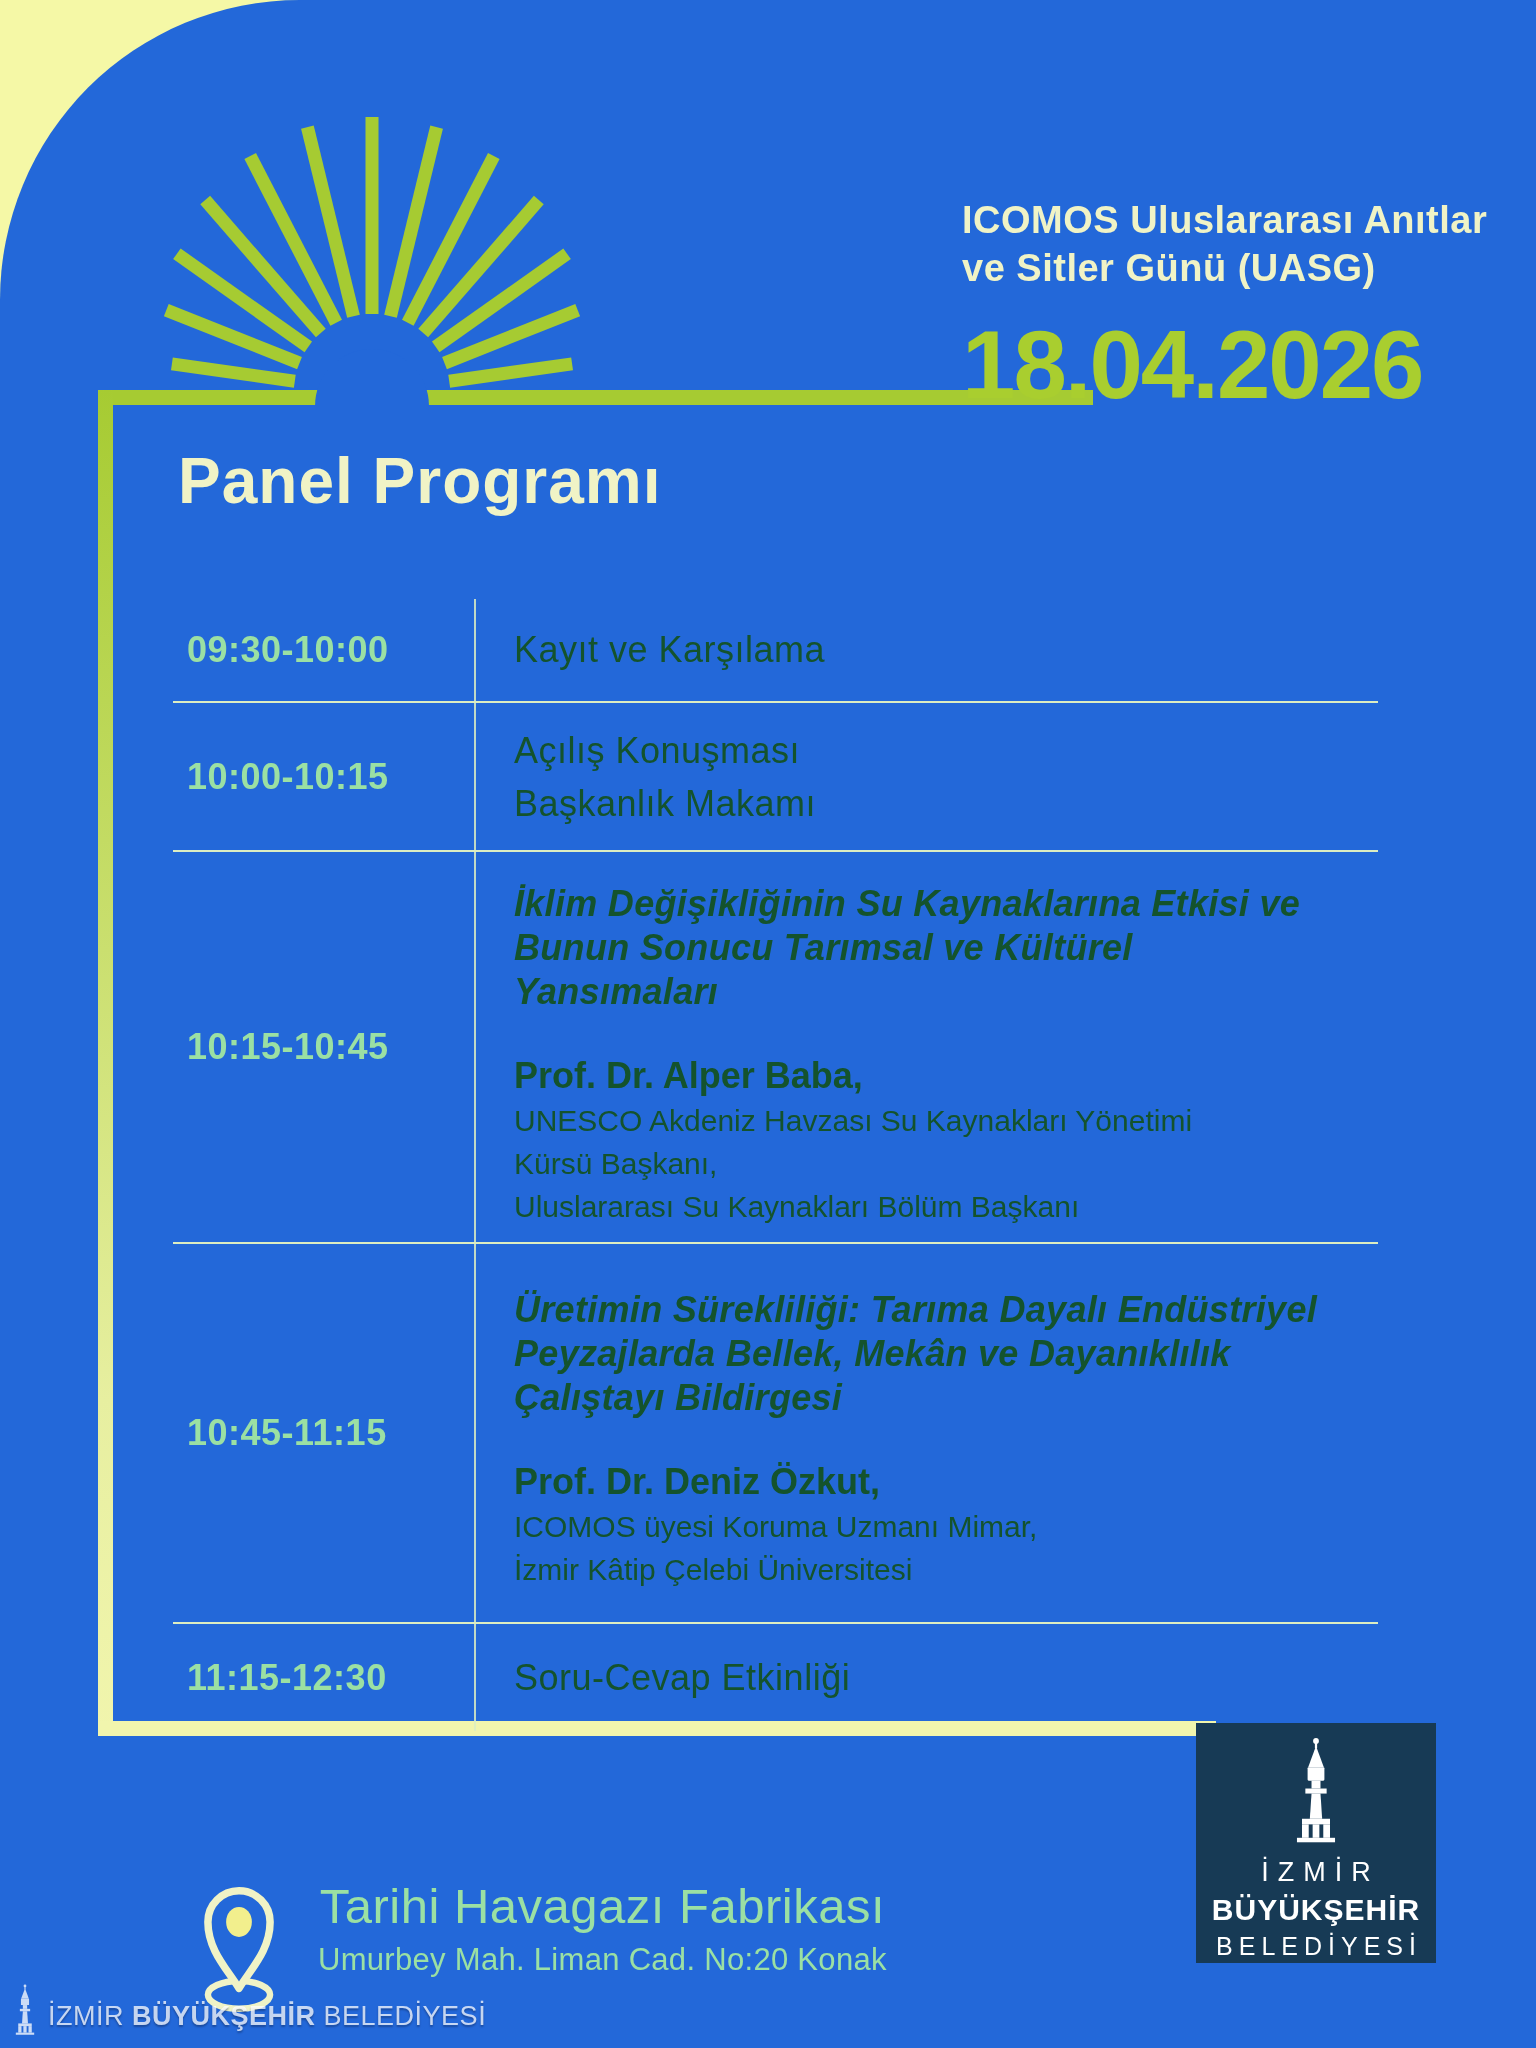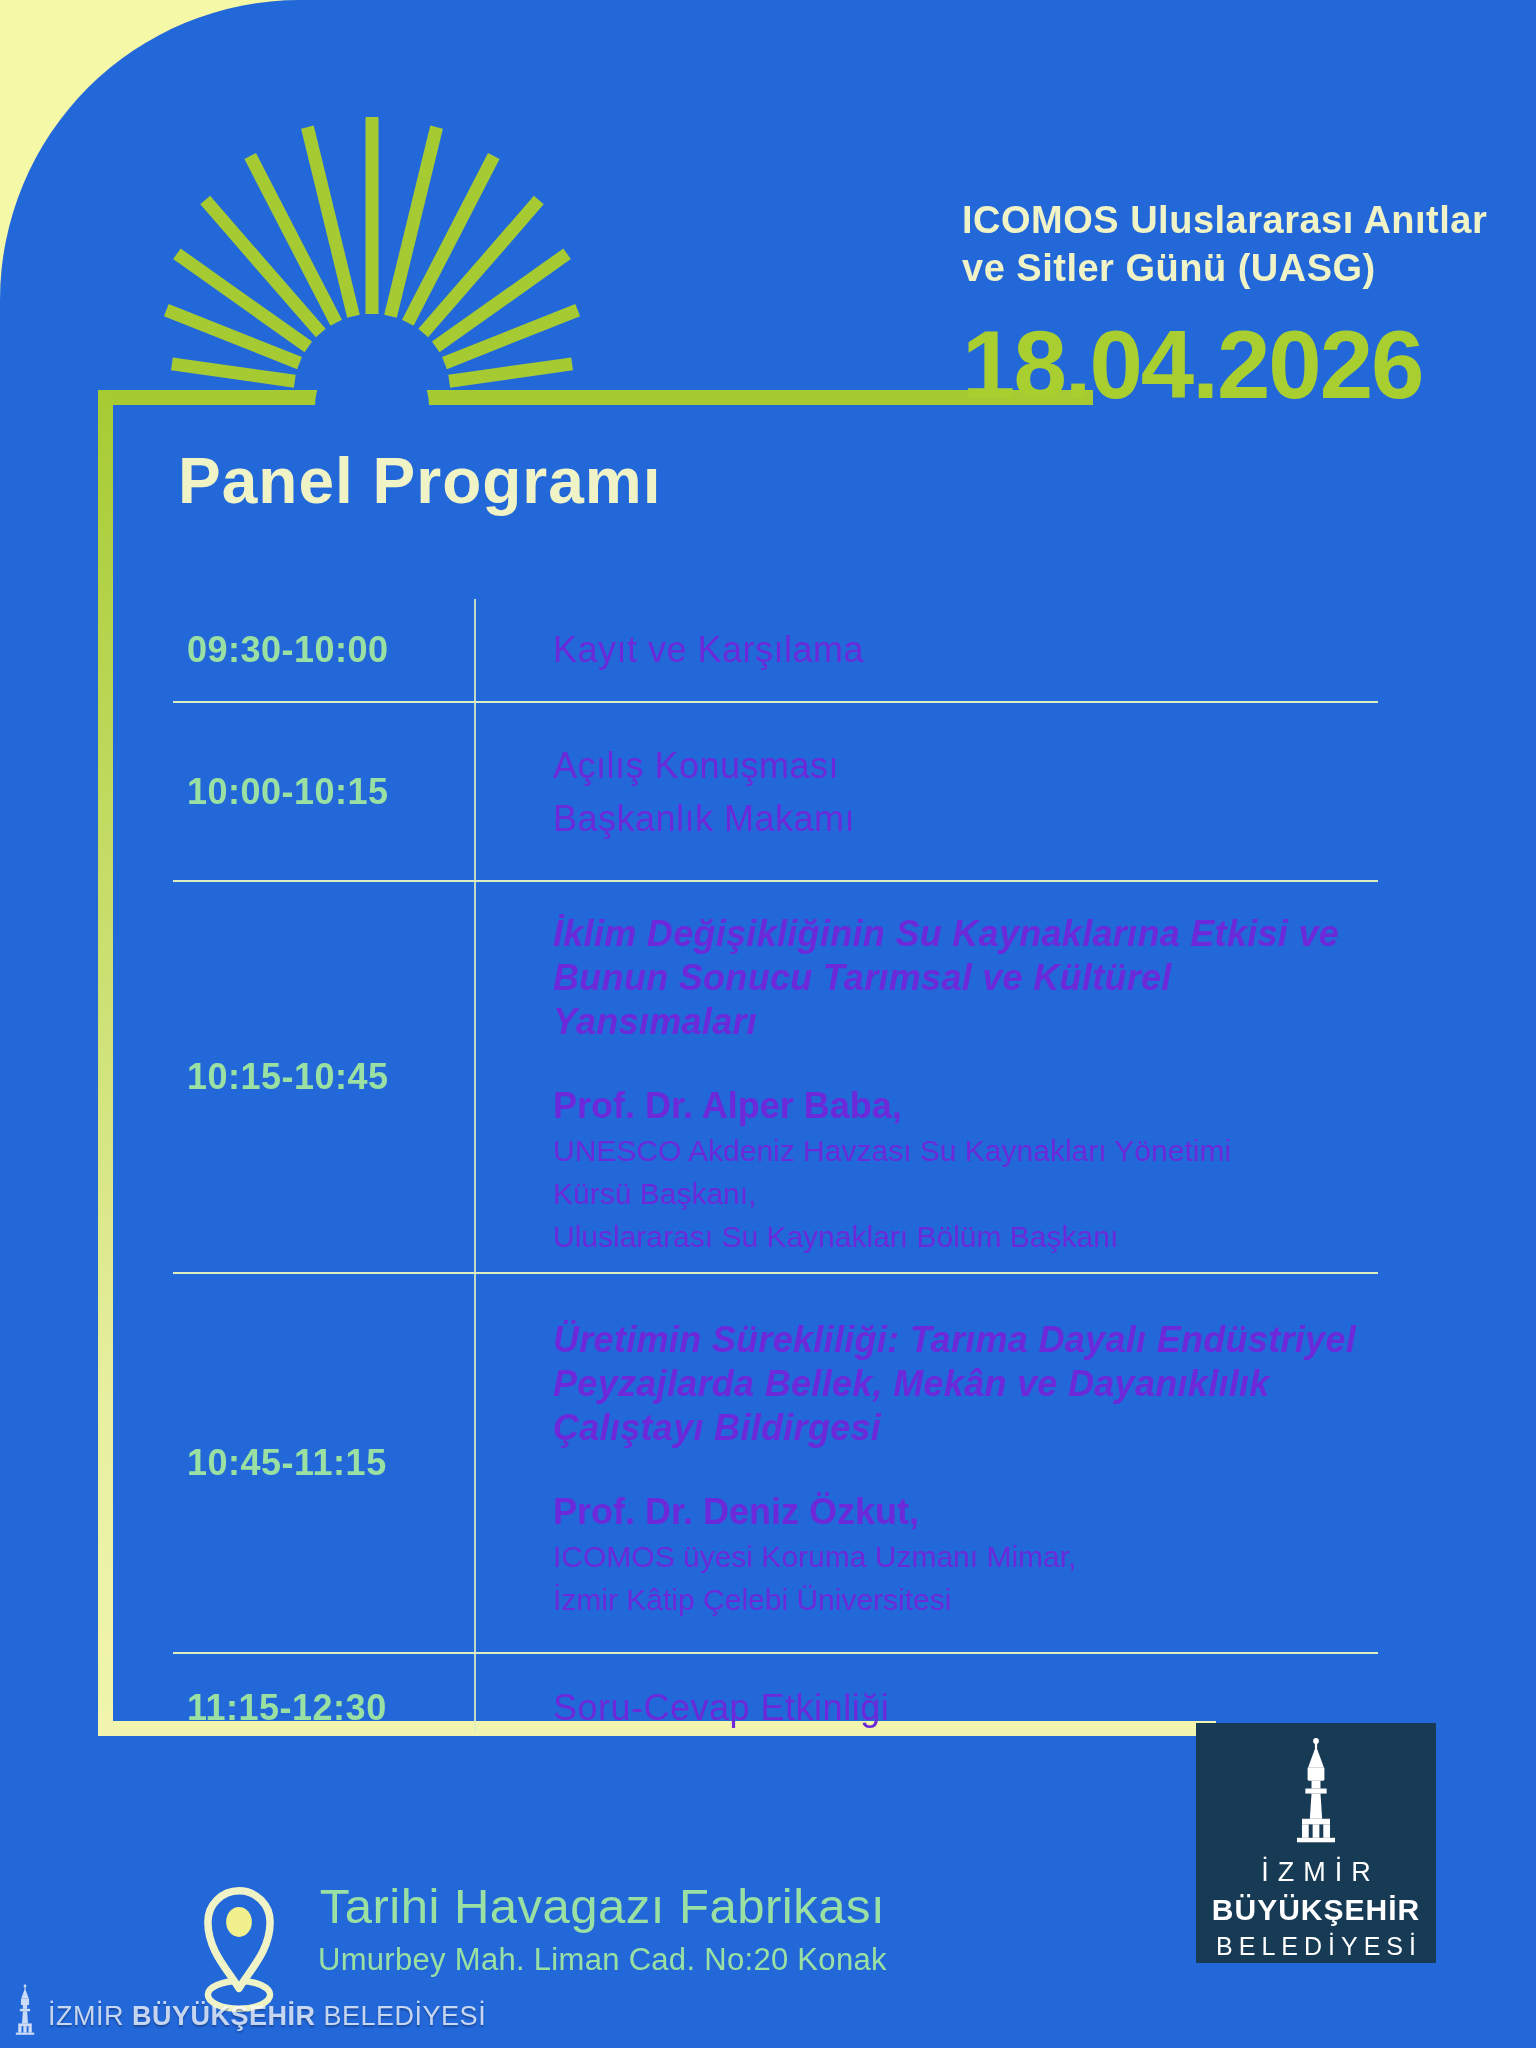--- a/index.html
+++ b/index.html
@@ -19,25 +19,25 @@
   .event-line{color:#f0f3c6;font-size:38px;font-weight:bold;line-height:48px;letter-spacing:.5px;}
   .event-date{color:#a9ce2f;font-size:96px;font-weight:bold;letter-spacing:-2px;margin-top:18px;white-space:nowrap;}
 
   .page-title{position:absolute;left:178px;top:444px;color:#f0f3c6;font-size:64px;font-weight:700;letter-spacing:1px;z-index:3;}
 
   
   .schedule{position:absolute;left:173px;top:599px;width:1205px;height:1132px;z-index:3;}
   .vline{position:absolute;left:301px;top:0;bottom:0;width:2px;background:#dcedc2;opacity:.85;}
   .srow{display:flex;box-sizing:border-box;}
   .srow + .srow{border-top:2px solid #dcedc2;}
-  .r1{height:102px;} .r2{height:179px;} .r3{height:392px;} .r4{height:380px;} .r5{height:109px;}
+  .r1{height:102px;} .r2{height:149px;} .r3{height:392px;} .r4{height:380px;} .r5{height:109px;}
   .tcell{width:301px;display:flex;align-items:center;box-sizing:border-box;padding-left:14px;
          color:#9be0a3;font-size:36px;font-weight:bold;letter-spacing:.5px;}
   .dcell{flex:1;display:flex;flex-direction:column;justify-content:center;box-sizing:border-box;
-         padding-left:79px;color:#6d28d9;}
+         padding-left:40px;color:#14532d;}
   .plain{font-size:36px;letter-spacing:.5px;}
   .two-line{font-size:36px;line-height:53px;letter-spacing:.5px;}
   .dcell.block{justify-content:flex-start;padding-top:30px;}
   .r4 .dcell.block{padding-top:44px;}
   .topic{font-size:36px;font-weight:bold;font-style:italic;line-height:44px;letter-spacing:.3px;}
   .speaker{font-size:36px;font-weight:bold;margin-top:39px;line-height:46px;}
   .detail{font-size:30px;line-height:43px;}
 
   
   .venue{position:absolute;left:196px;top:1878px;display:flex;align-items:flex-start;gap:36px;z-index:3;}

